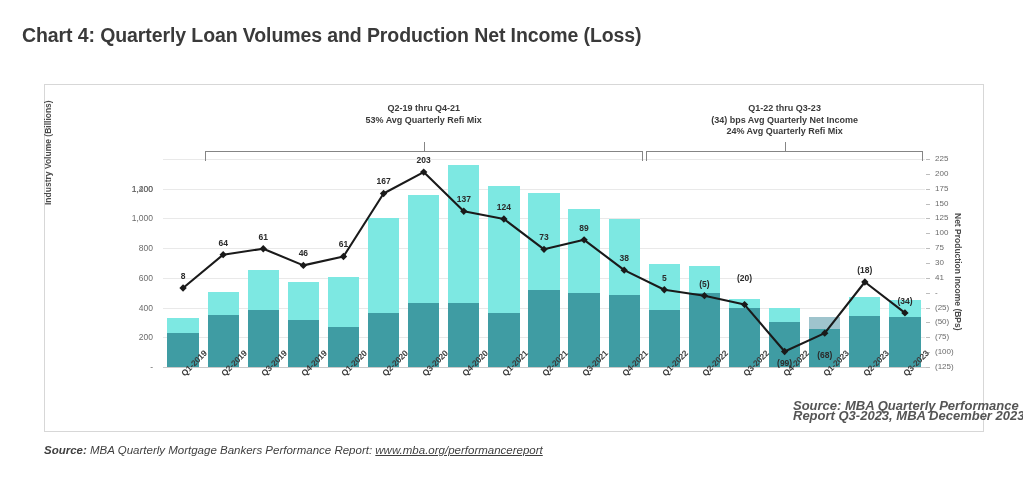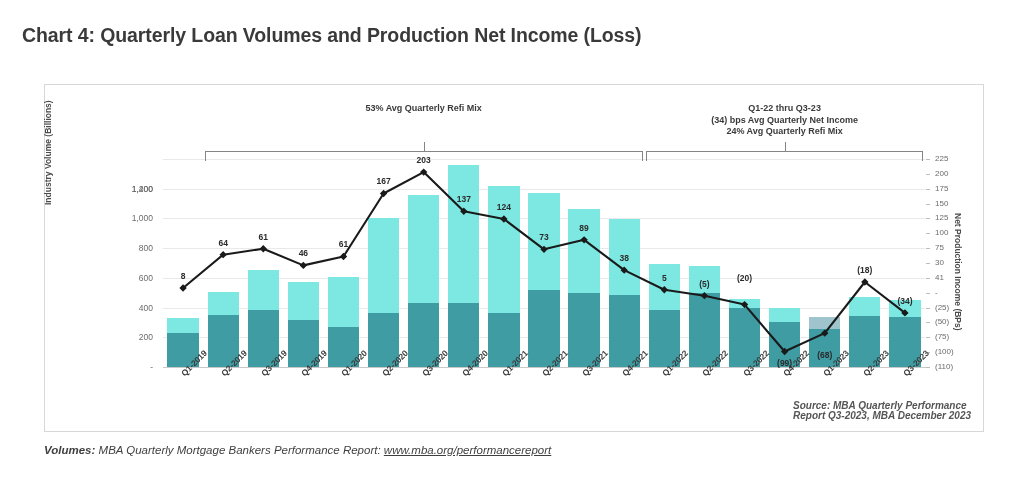--- a/index.html
+++ b/index.html
@@ -105,21 +105,21 @@
   .legend-line::before {
     content: ""; position: absolute; left: 0; top: 3.5px; width: 22px; height: 1.6px; background: #1a1a1a;
   }
   .legend-line::after {
     content: ""; position: absolute; left: 8px; top: 1px; width: 6px; height: 6px;
     background: #1a1a1a; transform: rotate(45deg);
   }
 
   #source-note {
     position: absolute; left: 748px; top: 316px;
-    font-size: 10px; font-style: italic; font-weight: 700; color: #555;
+    font-size: 13px; font-style: italic; font-weight: 700; color: #555;
     line-height: 10px; white-space: nowrap;
   }
 
   #footer-source {
     position: absolute; left: 44px; top: 444px;
     font-size: 11.5px; font-style: italic; color: #3f3f3f; white-space: nowrap;
   }
   #footer-source b { font-weight: 700; }
   #footer-source u { text-decoration: underline; }
 </style>
@@ -151,21 +151,21 @@
           <div class="ytick-left" style="top: 282px; left: 62px;">-</div>
           <div class="ytick-left" style="top: 252.286px; left: 62px;">200</div>
           <div class="ytick-left" style="top: 222.571px; left: 62px;">400</div>
           <div class="ytick-left" style="top: 192.857px; left: 62px;">600</div>
           <div class="ytick-left" style="top: 163.143px; left: 62px;">800</div>
           <div class="ytick-left" style="top: 133.429px; left: 62px;">1,000</div>
           <div class="ytick-left" style="top: 103.714px; left: 62px;">1,200</div>
           <div class="ytick-left" style="top: 64px; left: 62px; margin-top: 40px;">1,400</div>
         </div>
       <div id="yticks-right">
-          <div class="ytick-right" style="top: 282px; left: 890px;">(110)</div>
+          <div class="ytick-right" style="top: 282px; left: 890px;">(125)</div>
           <div class="ytick-dash" style="top: 282px; left: 881px;"></div>
           <div class="ytick-right" style="top: 267.143px; left: 890px;">(100)</div>
           <div class="ytick-dash" style="top: 267.143px; left: 881px;"></div>
           <div class="ytick-right" style="top: 252.286px; left: 890px;">(75)</div>
           <div class="ytick-dash" style="top: 252.286px; left: 881px;"></div>
           <div class="ytick-right" style="top: 237.429px; left: 890px;">(50)</div>
           <div class="ytick-dash" style="top: 237.429px; left: 881px;"></div>
           <div class="ytick-right" style="top: 222.571px; left: 890px;">(25)</div>
           <div class="ytick-dash" style="top: 222.571px; left: 881px;"></div>
           <div class="ytick-right" style="top: 207.714px; left: 890px;">-</div>
@@ -334,20 +334,21 @@
           <div class="pt-label" style="left: 739.632px; top: 272.549px;">(99)</div>
           <div class="pt-label" style="left: 779.737px; top: 254.126px; margin-top: 11px;">(68)</div>
           <div class="pt-label" style="left: 819.842px; top: 180.017px;">(18)</div>
           <div class="pt-label" style="left: 859.947px; top: 210.92px;">(34)</div>
         </div>
 
       <div id="annotations">
           <div class="bracket" style="left: 159.709px; top: 66px; width: 437.949px;"></div>
           <div class="bracket-stem" style="left: 378.684px; top: 57px;"></div>
           <div class="anno-text" style="left: 228.684px; top: 18px; width: 300px;">
+            <div>Q2-19 thru Q4-21</div>
             <div>53% Avg Quarterly  Refi Mix</div>
           </div>
           <div class="bracket" style="left: 600.867px; top: 66px; width: 277.528px;"></div>
           <div class="bracket-stem" style="left: 739.632px; top: 57px;"></div>
           <div class="anno-text" style="left: 589.632px; top: 18px; width: 300px;">
             <div>Q1-22 thru Q3-23</div>
             <div>(34) bps Avg Quarterly Net Income</div>
             <div>24% Avg Quarterly Refi Mix</div>
           </div>
         </div>
@@ -355,18 +356,18 @@
 
       <div id="source-note">
         <div>Source: MBA Quarterly Performance</div>
         <div>Report Q3-2023, MBA December 2023</div>
       </div>
 
     </div>
   </div>
 
   <div id="footer-source">
-    <b>Volumes:</b>
+    <b>Source:</b>
     <span>MBA Quarterly Mortgage Bankers Performance Report:</span>
     <u>www.mba.org/performancereport</u>
   </div>
 
 </div>
 
 </body></html>

